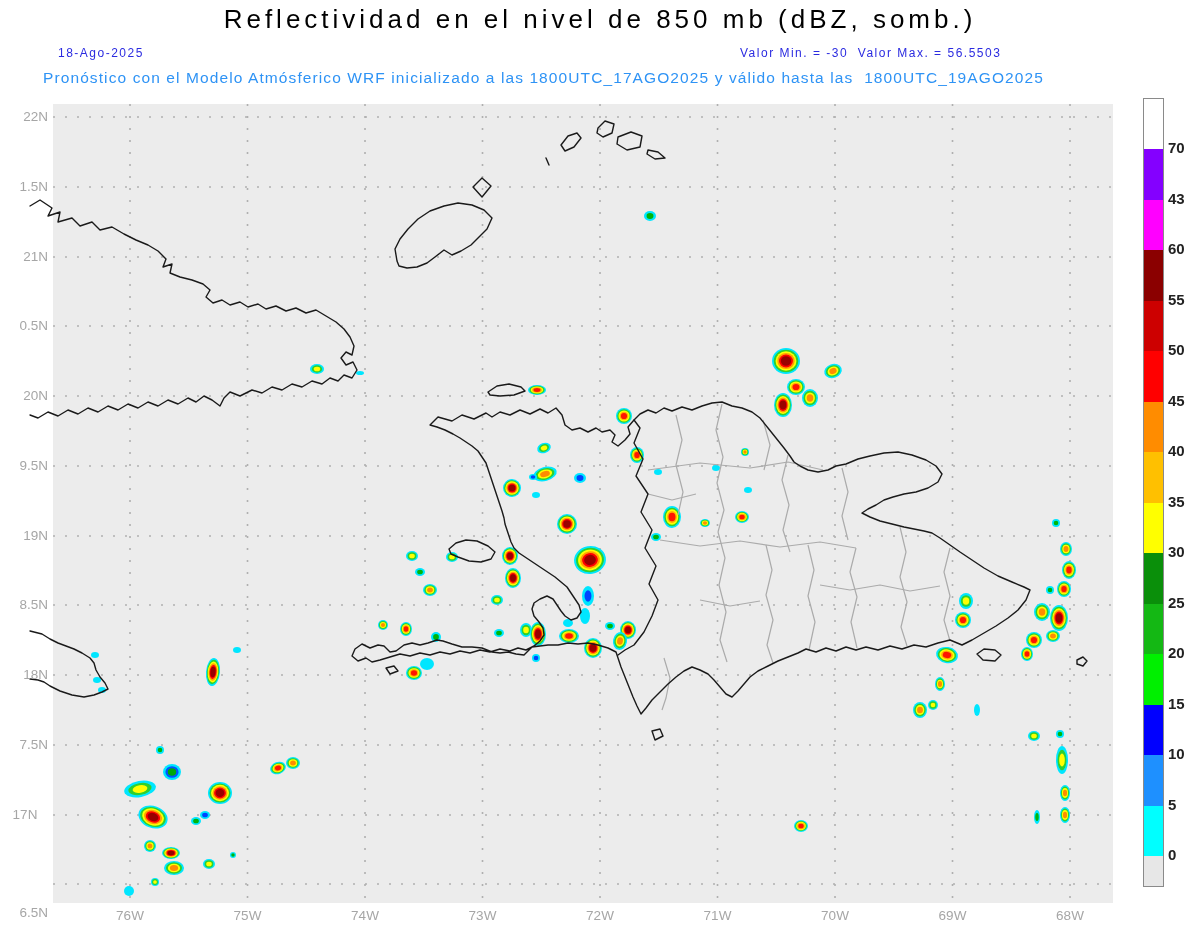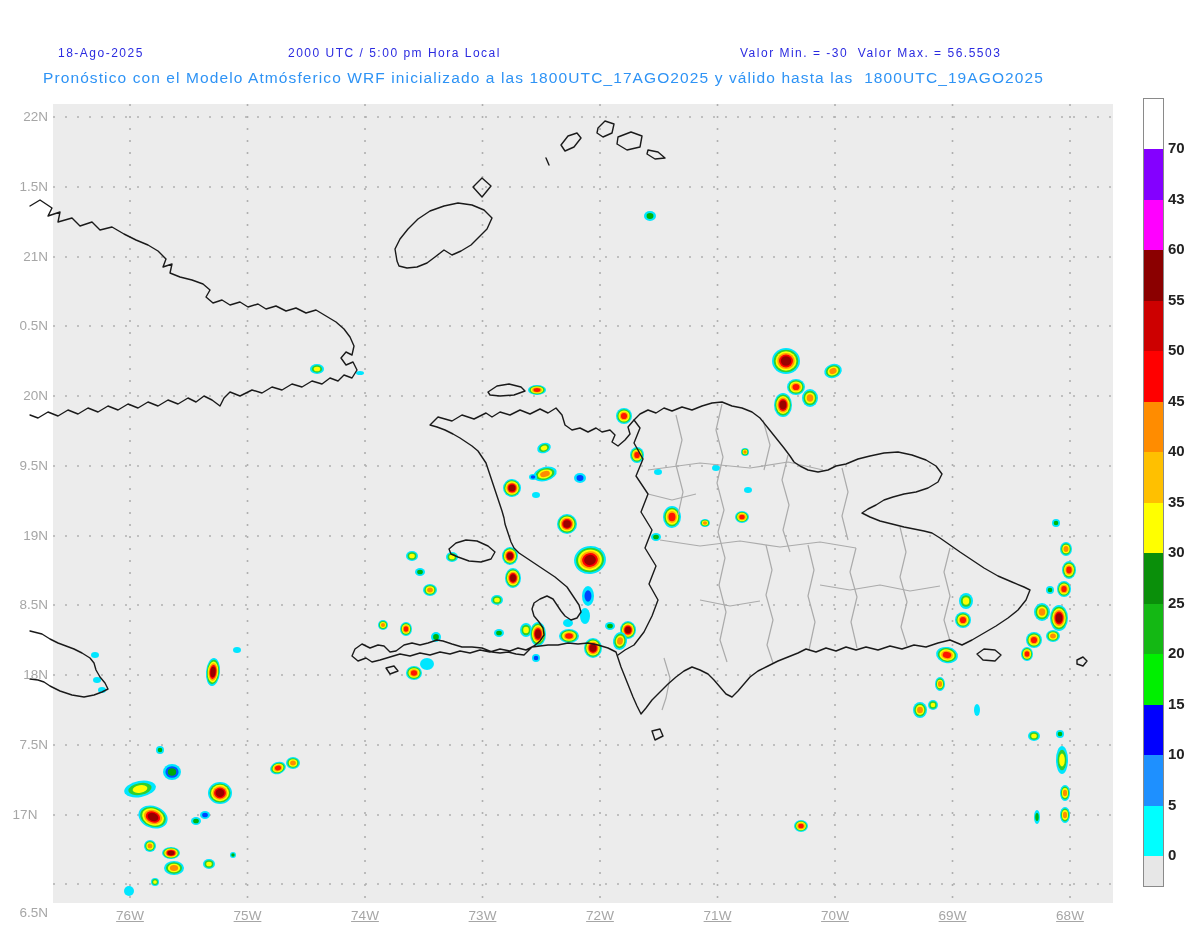--- a/index.html
+++ b/index.html
@@ -11,38 +11,38 @@
   #hdr-date{left:58px;}
   #hdr-time{left:288px;}
   #hdr-minmax{left:740px;}
   #hdr-forecast{position:absolute;top:69px;left:43px;font-size:15.5px;letter-spacing:1.1px;
       color:#2e93f5;white-space:pre;}
   #plot-bg{position:absolute;left:53px;top:104px;width:1060px;height:799px;background:#ececec;z-index:0;}
   #map-svg{position:absolute;left:0;top:0;z-index:1;}
   .lat-label{position:absolute;width:46px;left:2px;text-align:right;font-size:13.5px;
       color:#a6a6a6;z-index:2;}
   .lon-label{position:absolute;top:908px;width:60px;text-align:center;font-size:13.5px;
-      color:#a6a6a6;z-index:2;text-decoration:underline;}
+      color:#a6a6a6;z-index:2;}
   #colorbar{position:absolute;left:1143px;top:98px;width:19px;height:787px;
       border:1px solid #8a8a8a;box-sizing:content-box;z-index:2;}
   .cb-seg{width:19px;}
   .cb-label{position:absolute;left:1168px;font-size:15px;color:#222;z-index:2;font-weight:bold;}
   #credit-box{position:absolute;left:915px;top:876px;width:212px;height:24px;z-index:3;
       background:#f7f7f7;border:1px solid #999;display:flex;align-items:center;justify-content:center;
       font-size:16px;white-space:pre;}
   #credit-brand{color:#2d2df0;}
   #credit-brand .pi{font-style:italic;font-family:"DejaVu Serif",serif;}
   #credit-text{color:#3a3a3a;}
 </style>
 </head>
 <body>
 
 <div id="stage">
+  <div id="page-title">Reflectividad en el nivel de 850 mb (dBZ, somb.)</div>
   <span id="hdr-date" class="hline2">18-Ago-2025</span>
-  <span id="hdr-time" class="hline2">2000 UTC / 5:00 pm Hora Local</span>
   <span id="hdr-minmax" class="hline2">Valor Min. = -30  Valor Max. = 56.5503</span>
   <div id="hdr-forecast">Pronóstico con el Modelo Atmósferico WRF inicializado a las 1800UTC_17AGO2025 y válido hasta las  1800UTC_19AGO2025</div>
 
   <div id="plot-bg"></div>
 
   <svg id="map-svg" width="1200" height="927" viewBox="0 0 1200 927">
     <g id="g-grid" stroke="#b0b0b0" stroke-width="1.6" stroke-dasharray="2 10" fill="none">
         <line x1="53" x2="1113" y1="117" y2="117"></line>
         <line x1="53" x2="1113" y1="187" y2="187"></line>
         <line x1="53" x2="1113" y1="257" y2="257"></line>

